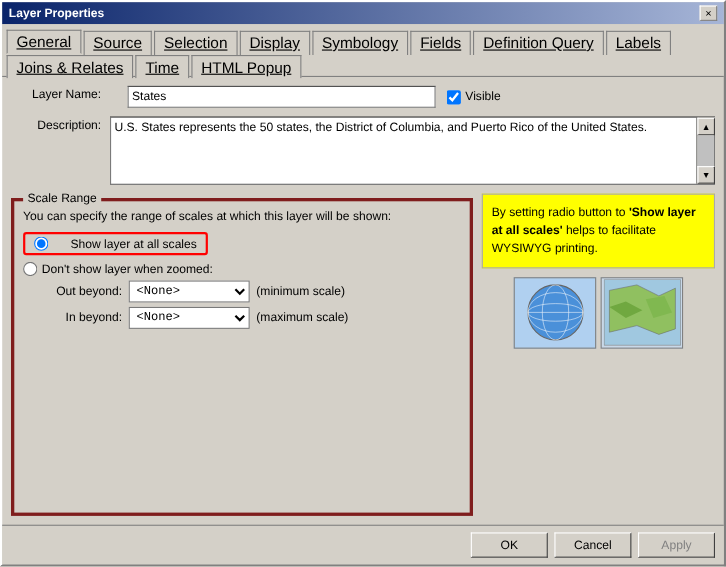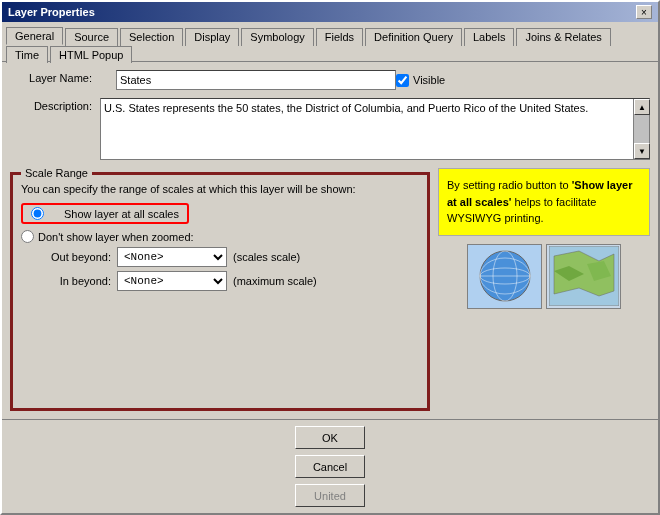--- a/index.html
+++ b/index.html
@@ -5,21 +5,21 @@
     * { box-sizing: border-box; margin: 0; padding: 0; }
     body { width: 660px; height: 515px; font-family: 'Segoe UI', Tahoma, Arial, sans-serif; font-size: 11px; background: #d4d0c8; overflow: hidden; }
 
     .window { width: 660px; height: 515px; background: #d4d0c8; border: 2px solid #ffffff; border-right-color: #808080; border-bottom-color: #808080; display: flex; flex-direction: column; }
 
     .titlebar { background: linear-gradient(to right, #0a246a, #a6b5d7); color: white; padding: 1px 6px; display: flex; align-items: center; justify-content: space-between; height: 20px; }
     .titlebar-title { font-weight: bold; font-size: 11px; }
     .titlebar-close { background: #d4d0c8; border: 1px solid #808080; border-top-color: #fff; border-left-color: #fff; width: 16px; height: 14px; display: flex; align-items: center; justify-content: center; cursor: pointer; font-size: 10px; color: #000; }
 
     .tabs { display: flex; padding: 4px 4px 0 4px; background: #d4d0c8; border-bottom: 1px solid #808080; flex-wrap: wrap; }
-    .tab { padding: 2px 8px; background: #d4d0c8; border: 1px solid #808080; border-bottom: none; margin-right: 2px; cursor: pointer; font-size: 11px; position: relative; top: 1px; }
+    .tab { padding: 2px 8px; background: #d4d0c8; border: 1px solid #808080; border-bottom: none; margin-right: 2px; cursor: pointer; font-size: 14px; position: relative; top: 1px; text-decoration: underline; }
     .tab.active { background: #d4d0c8; border-bottom: 1px solid #d4d0c8; z-index: 1; font-weight: normal; }
     .tab:not(.active) { top: 2px; }
 
     .content { flex: 1; padding: 8px; display: flex; flex-direction: column; gap: 4px; }
 
     .form-row { display: flex; align-items: flex-start; margin-bottom: 4px; }
     .form-label { width: 90px; text-align: right; padding-right: 8px; padding-top: 2px; flex-shrink: 0; }
 
     .text-input { width: 100%; border: 1px solid #7a7a7a; border-top-color: #404040; background: white; padding: 1px 3px; font-size: 11px; height: 20px; }
     .layer-name-input { width: 280px; }
@@ -32,21 +32,21 @@
     .scale-note { margin-bottom: 8px; font-size: 11px; }
 
     .radio-row { display: flex; align-items: center; gap: 4px; margin-bottom: 4px; }
 
     .dropdown-row { display: flex; align-items: center; gap: 6px; margin: 4px 0; margin-left: 20px; }
     .dropdown-label { width: 70px; text-align: right; }
     .dropdown-wrapper { position: relative; display: inline-block; }
     .dropdown-wrapper select { width: 110px; height: 20px; background: white; border: 1px solid #7a7a7a; font-size: 11px; padding: 0 2px; font-family: Liberation Mono, monospace; }
     .scale-note-small { font-size: 11px; color: #000; }
 
-    .bottom-bar { display: flex; justify-content: flex-end; align-items: center; padding: 6px 8px; gap: 6px; border-top: 1px solid #808080; background: #d4d0c8; flex-direction: column; }
+    .bottom-bar { display: flex; justify-content: flex-end; align-items: center; padding: 6px 8px; gap: 6px; border-top: 1px solid #808080; background: #d4d0c8; }
     .btn { min-width: 70px; height: 23px; background: #d4d0c8; border: 1px solid #ffffff; border-right-color: #404040; border-bottom-color: #404040; padding: 2px 12px; font-size: 11px; cursor: pointer; display: flex; align-items: center; justify-content: center; }
     .btn.disabled { color: #808080; }
 
     .desc-container { display: flex; border: 1px solid #7a7a7a; border-top-color: #404040; background: #737373; }
     .desc-container textarea { flex: 1; border: none; padding: 3px; font-size: 11px; font-family: inherit; resize: none; height: 60px; outline: none; }
     .scrollbar-v { width: 16px; background: #d4d0c8; display: flex; flex-direction: column; border-left: 1px solid #808080; }
     .scroll-btn { width: 16px; height: 16px; background: #d4d0c8; border: 1px solid #fff; border-right-color: #404040; border-bottom-color: #404040; display: flex; align-items: center; justify-content: center; font-size: 8px; flex-shrink: 0; cursor: pointer; }
     .scroll-track { flex: 1; background: #c0c0c0; }
   </style>
 </head>
@@ -70,21 +70,21 @@
     <div class="tab"><span>Labels</span></div>
     <div class="tab"><span>Joins &amp; Relates</span></div>
     <div class="tab"><span>Time</span></div>
     <div class="tab"><span>HTML Popup</span></div>
   </div>
 
   <div class="content">
 
     <div class="form-row">
       <span class="form-label">Layer Name:</span>
-      <div style="display:flex; align-items:center; flex:1;padding-left:16px;">
+      <div style="display:flex; align-items:center; gap:10px; flex:1;padding-left:16px;">
         <input class="text-input layer-name-input" type="text" value="States" style="width: 280px;">
         <div class="visible-check">
           <input type="checkbox" checked="" style="">
           <span>Visible</span>
         </div>
       </div>
     </div>
 
     <div class="form-row">
       <span class="form-label">Description:</span>
@@ -120,21 +120,21 @@
           <span>Don't show layer when zoomed:</span>
         </div>
 
         <div class="dropdown-row">
           <span class="dropdown-label">Out beyond:</span>
           <div class="dropdown-wrapper">
             <select>
               <option>&lt;None&gt;</option>
             </select>
           </div>
-          <span class="scale-note-small">(scales scale)</span>
+          <span class="scale-note-small">(minimum scale)</span>
         </div>
 
         <div class="dropdown-row">
           <span class="dropdown-label">In beyond:</span>
           <div class="dropdown-wrapper">
             <select>
               <option>&lt;None&gt;</option>
             </select>
           </div>
           <span class="scale-note-small">(maximum scale)</span>
@@ -168,15 +168,15 @@
             </svg>
           </div>
         </div>
       </div>
     </div>
   </div>
 
   <div class="bottom-bar">
     <button class="btn">OK</button>
     <button class="btn">Cancel</button>
-    <button class="btn disabled">United</button>
+    <button class="btn disabled">Apply</button>
   </div>
 </div>
 
 </body></html>

